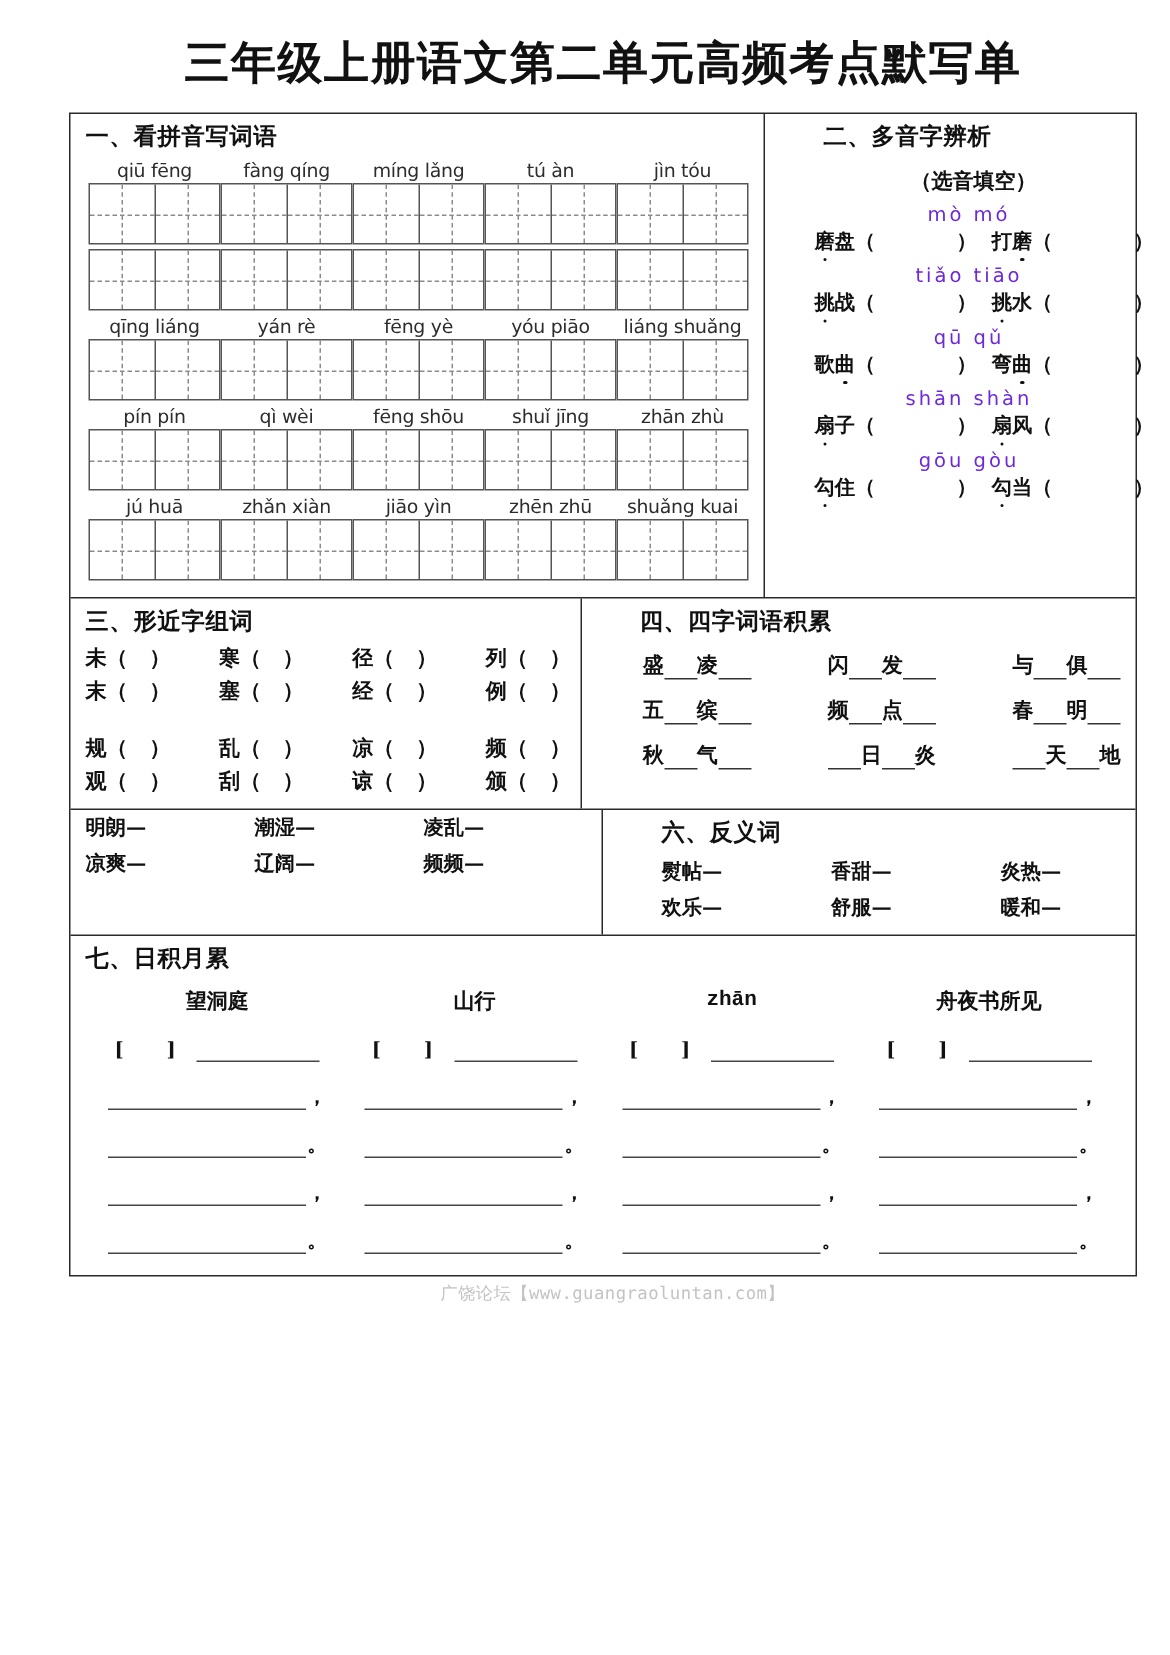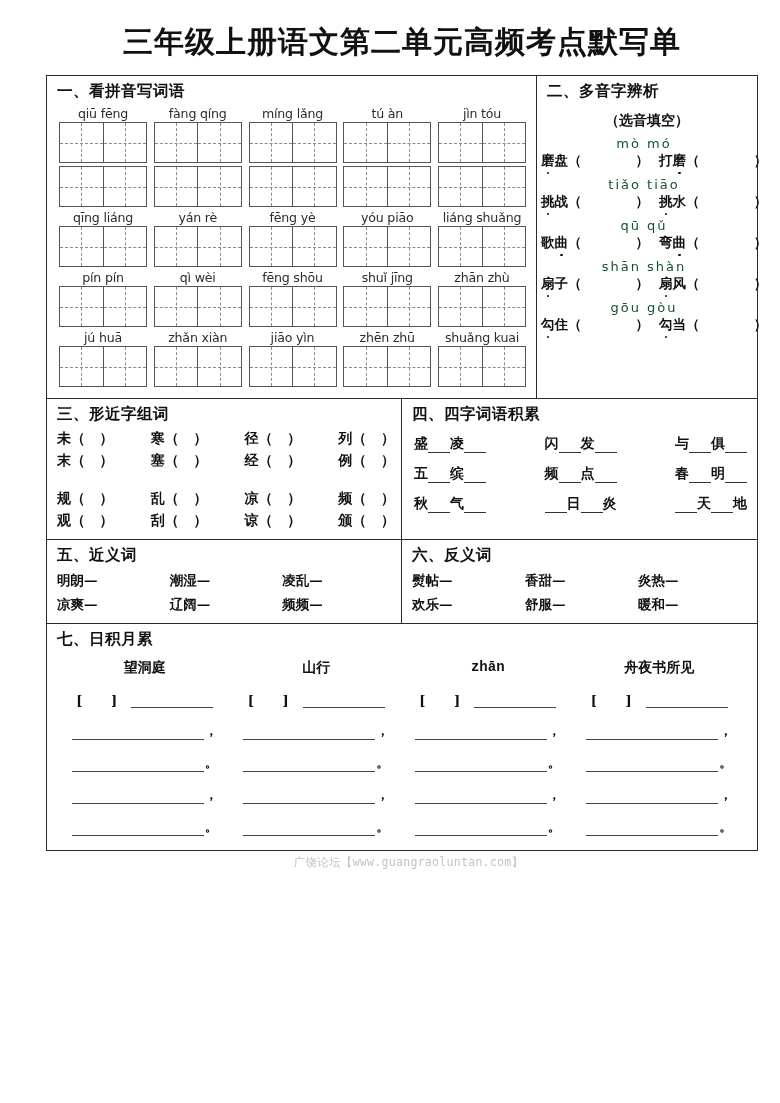--- a/index.html
+++ b/index.html
@@ -27,21 +27,21 @@
     white-space: nowrap;
   }
 
   
   .sheet {
     margin: 0 34px;
     border: 1.6px solid #2a2a2a;
     width: 712px;
   }
 
-  .row-split { display: flex; width: 100%; }
+  .row-split { display: flex; width: 100%; gap: 29px; }
   .col-left  { border-right: 1.6px solid #2a2a2a; }
 
   .band { border-bottom: 1.6px solid #2a2a2a; }
   .band:last-child { border-bottom: none; }
 
   .sec-head {
     font-size: 15.5px;
     font-weight: bold;
     padding: 5px 8px 3px 10px;
     font-family: "DejaVu Serif", "Liberation Serif", serif;
@@ -106,21 +106,21 @@
     font-size: 14px;
     font-weight: bold;
     font-family: "DejaVu Serif", "Liberation Serif", serif;
     margin: 7px 0 6px 0;
   }
   .dyz-group { margin-bottom: 7px; }
   .dyz-pin {
     text-align: center;
     font-family: "DejaVu Sans", "Liberation Sans", sans-serif;
     font-size: 13px;
-    color: #14532d;
+    color: #6d28d9;
     letter-spacing: 2px;
     padding-right: 6px;
   }
   .dyz-items {
     display: flex;
     justify-content: space-between;
     font-size: 13.5px;
     font-family: "DejaVu Serif", "Liberation Serif", serif;
     font-weight: bold;
     padding: 1px 4px 0 4px;
@@ -589,21 +589,20 @@
               <span class="blk"></span>
               <span>地</span>
             </span>
         </div>
       </div>
     </div>
 
     <div class="row-split band">
 
       <div class="s56 col-left">
-        <div class="sec-head">五、近义词</div>
         <div class="word-line">
           <span class="w">明朗—</span>
           <span class="w">潮湿—</span>
           <span class="w">凌乱—</span>
         </div>
         <div class="word-line">
           <span class="w">凉爽—</span>
           <span class="w">辽阔—</span>
           <span class="w">频频—</span>
         </div>

